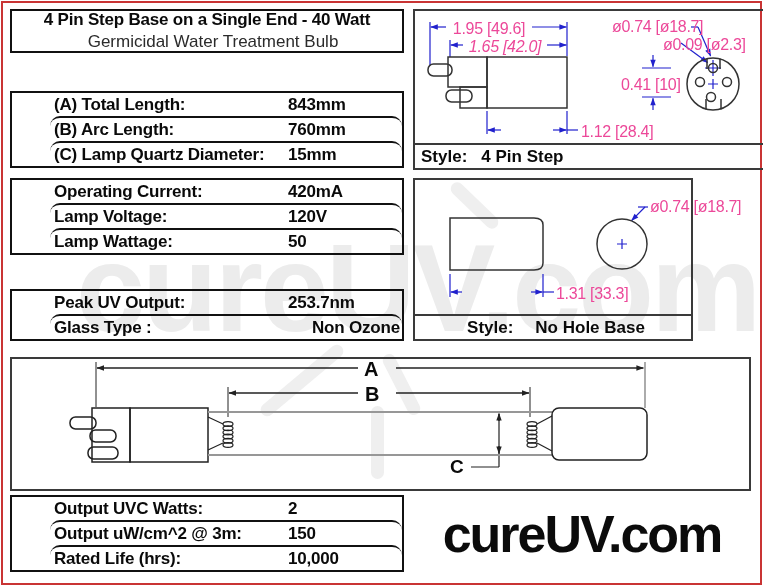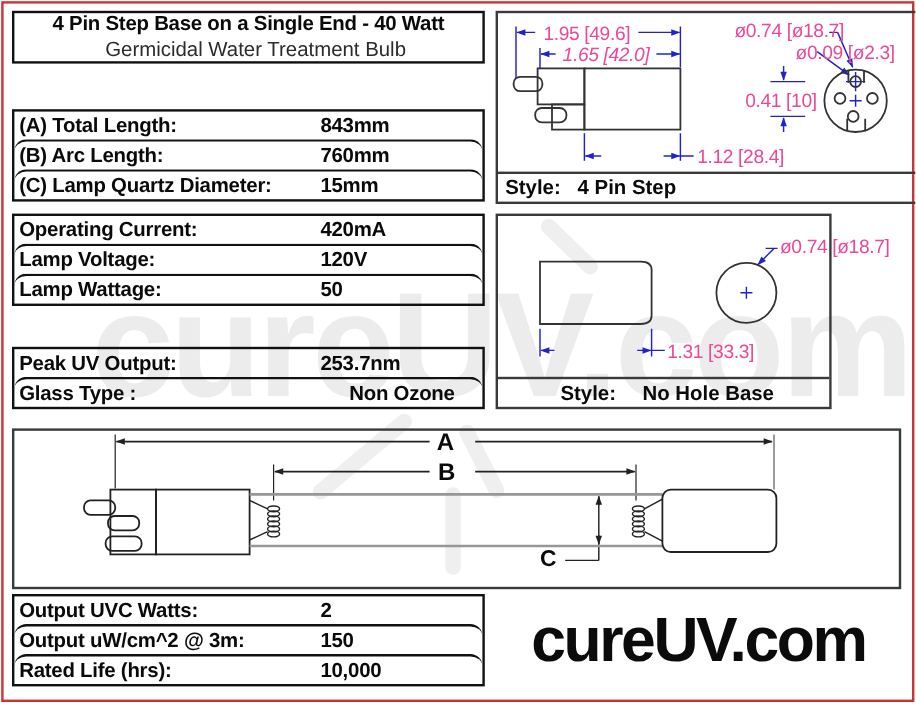--- a/index.html
+++ b/index.html
@@ -8,25 +8,25 @@
   
   .watermark{position:absolute;left:76px;top:226px;font-size:124px;font-weight:bold;
     letter-spacing:-3px;color:#ececec;line-height:1;white-space:nowrap;z-index:0;}
   .streak{position:absolute;background:#efefef;border-radius:8px;height:13px;z-index:0;}
   
   .title-box{position:absolute;left:10px;top:9px;width:394px;height:44px;border:2px solid #111;
     display:flex;flex-direction:column;align-items:center;justify-content:center;z-index:1;box-sizing:border-box;}
   .title-line1{font-size:17px;font-weight:bold;color:#0a0a0a;letter-spacing:-0.2px;}
   .title-line2{font-size:17px;font-weight:400;color:#2b2b2b;margin-top:2px;margin-left:12px;}
   
-  .spec-table{position:absolute;left:10px;width:394px;border:2px solid #111;z-index:1;box-sizing:border-box;background:transparent;}
+  .spec-table{position:absolute;left:10px;width:394px;border:2px solid #111;z-index:1;box-sizing:border-box;background:transparent;padding-left:38px;}
   .spec-row{position:relative;height:23px;line-height:23px;font-weight:bold;font-size:17px;color:#0a0a0a;letter-spacing:-0.2px;}
   .spec-row + .spec-row{border-top:2px solid #111;border-radius:10px;}
   .spec-label{padding-left:4px;white-space:nowrap;}
-  .spec-value{position:absolute;left:238px;top:0;white-space:nowrap;margin-left:17px;}
+  .spec-value{position:absolute;left:238px;top:0;white-space:nowrap;}
   .spec-value.indent{left:262px;}
   
   .panel{position:absolute;border:2px solid #3a3a3a;z-index:1;box-sizing:border-box;background:transparent;}
   .style-strip{position:absolute;left:0;right:0;bottom:0;height:25px;border-top:2px solid #3a3a3a;
     line-height:23px;font-weight:bold;font-size:17px;color:#0a0a0a;padding-left:6px;box-sizing:border-box;}
   .style-value{margin-left:14px;}
   .style-value.wide{margin-left:22px;}
   
   .dim{position:absolute;font-size:16px;color:#ec4899;white-space:nowrap;z-index:2;letter-spacing:-0.3px;}
   .dim.center{text-align:center;}

